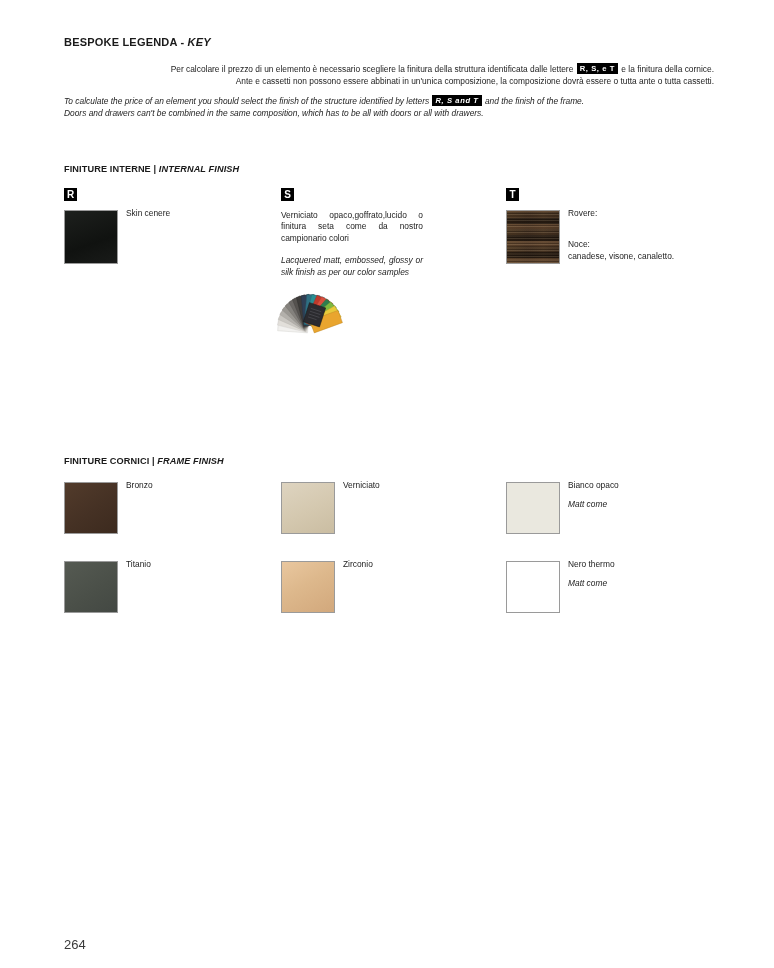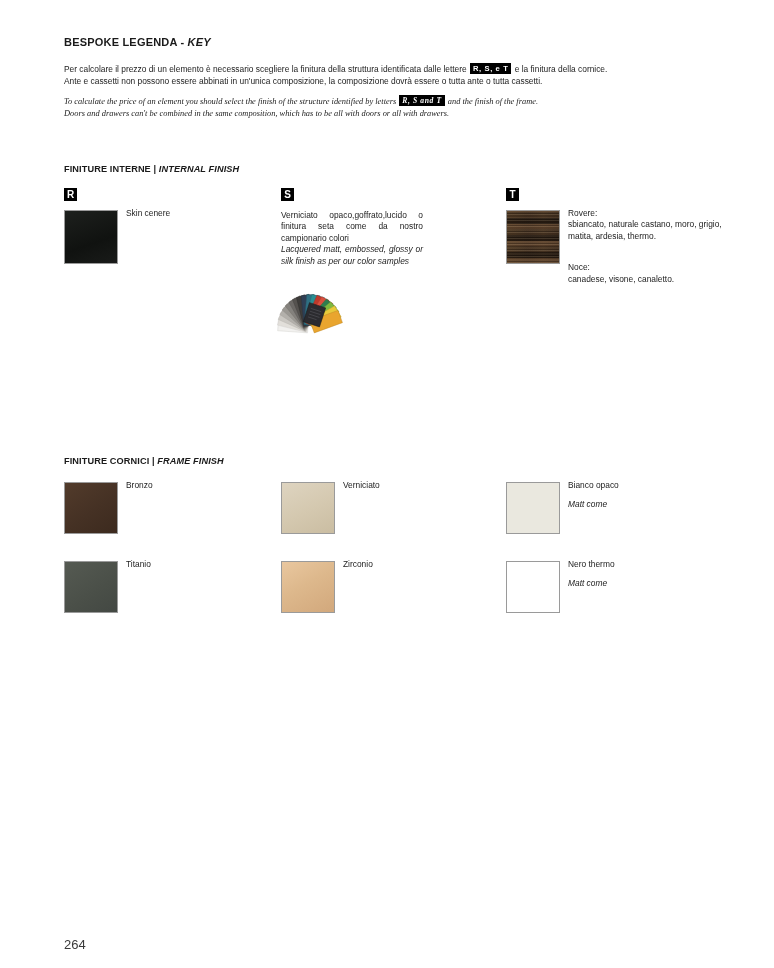--- a/index.html
+++ b/index.html
@@ -43,22 +43,22 @@
     position: absolute;
     left: 64px;
     width: 650px;
     font-size: 8.4px;
     line-height: 12.4px;
     color: #1c1c1c;
   }
   .intro.it-block {
     font-style: italic;
   }
-  #intro-ita { top: 63px; }
-  #intro-eng { top: 95px; font-family: Liberation Serif, serif; }
+  #intro-ita { top: 63px; text-align: right; }
+  #intro-eng { top: 95px; }
   .intro p { margin: 0; }
 
   
   .key-badge {
     display: inline-block;
     background: #000;
     color: #fff;
     font-weight: bold;
     font-size: 7.6px;
     line-height: 9px;
@@ -156,21 +156,21 @@
 
   
   .s-text {
     width: 142px;
     font-size: 8.4px;
     line-height: 11.4px;
     text-align: justify;
     color: #1c1c1c;
   }
   .s-text p { margin: 0; }
-  .s-text p.spaced { margin-top: 0; }
+  .s-text p.spaced { margin-top: 11px; }
   .s-text p.it { font-style: italic; }
 
   
   .fan-wrap {
     position: absolute;
     left: 277px;
     top: 287px;
     width: 66px;
     height: 54px;
   }
@@ -346,21 +346,20 @@
       </g>
     </svg>
   </div>
 
   <div class="col" id="col-t">
     <div class="letter-badge">T</div>
     <div class="sample-row">
       <div class="swatch swatch-wood"></div>
       <div class="sample-text">
         <p>Rovere:</p>
-        <p>sbiancato, naturale castano, moro, grigio, matita, ardesia, thermo.</p>
         <p class="spaced">Noce:</p>
         <p>canadese, visone, canaletto.</p>
       </div>
     </div>
   </div>
 
   <div class="section-head" id="head-frame">
     <span>FINITURE CORNICI | </span><span class="it">FRAME FINISH</span>
   </div>
 

